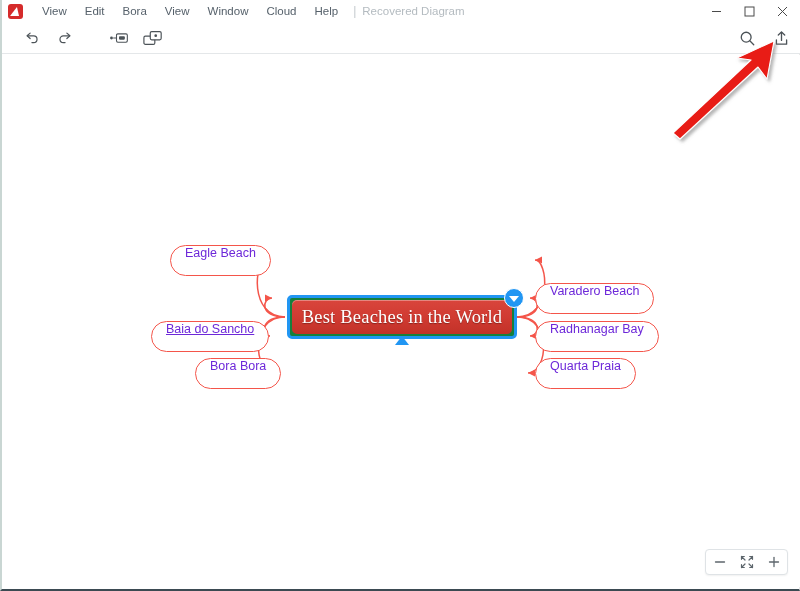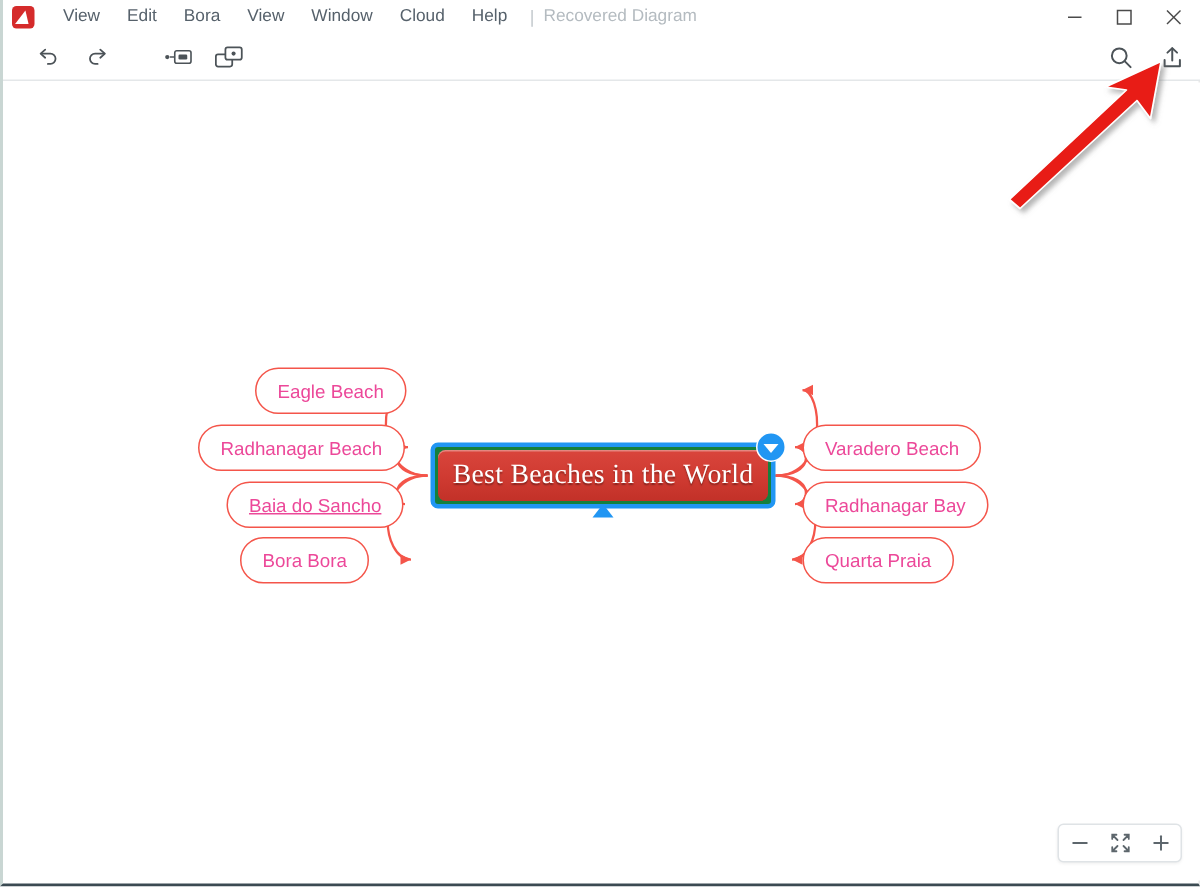--- a/index.html
+++ b/index.html
@@ -100,26 +100,26 @@
     top: 55px; left: 2px;
     width: 796px; height: 532px;
     background: #ffffff;
     overflow: hidden;
   }
   .mindmap { position: absolute; inset: 0; }
   .mindmap svg.links { position: absolute; left: 0; top: 0; }
 
   .node {
     position: absolute;
-    display: flex; align-items: center; justify-content: center;
+    display: flex; align-items: flex-start; justify-content: center;
     background: #ffffff;
     border: 1.6px solid #f4554a;
     border-radius: 18px;
     font-size: 12.5px;
-    color: #ec4899;
+    color: #6d28d9;
     white-space: nowrap;
     padding: 0 14px;
     height: 31px;
   }
 
   .center-node {
     position: absolute;
     left: 283px; top: 293px;
     width: 230px; height: 44px;
     border: 3px solid #2196f3;
@@ -303,27 +303,24 @@
           <polygon points="531,205 538,201.5 538,208.5"></polygon>
           <polygon points="526,243 533,239.5 533,246.5"></polygon>
           <polygon points="526,281 533,277.5 533,284.5"></polygon>
           <polygon points="524,318 531,314.5 531,321.5"></polygon>
         </g>
       </svg>
 
       <div class="node" style="left:166px; top:190px;">
         <span>Eagle Beach</span>
       </div>
-      <div class="node" style="left:128px; top:228px;">
-        <span>Radhanagar Beach</span>
-      </div>
       <div class="node" style="left:147px; top:266px;text-decoration:underline;">
         <span>Baia do Sancho</span>
       </div>
-      <div class="node" style="left:156px; top:303px;">
+      <div class="node" style="left:191px; top:303px;">
         <span>Bora Bora</span>
       </div>
 
       <div class="node" style="left:531px; top:228px;">
         <span>Varadero Beach</span>
       </div>
       <div class="node" style="left:531px; top:266px;">
         <span>Radhanagar Bay</span>
       </div>
       <div class="node" style="left:531px; top:303px;">

